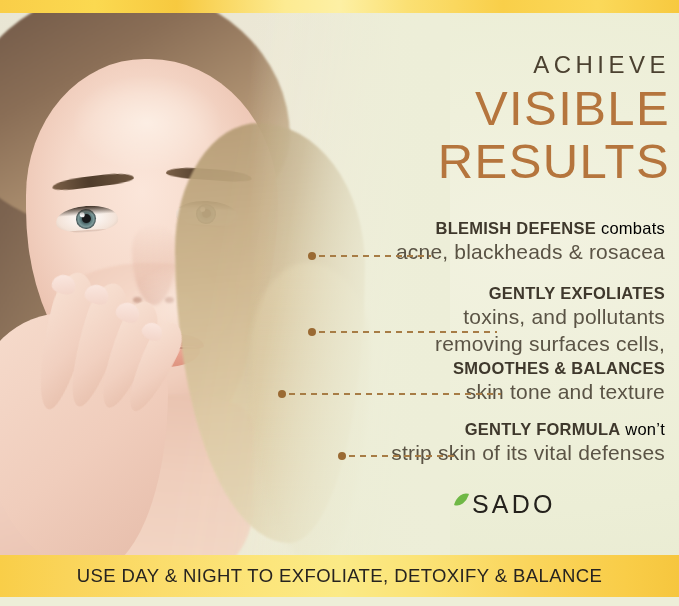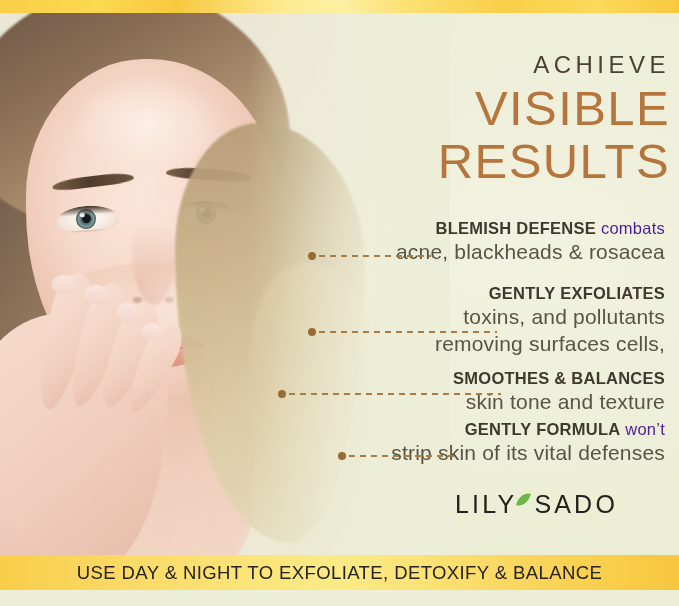--- a/index.html
+++ b/index.html
@@ -228,28 +228,28 @@
 
   
   .benefit {
     position:absolute; width:400px; text-align:right;
     right:14px;
   }
   .b-head {
     font-size:16.5px; font-weight:700; color:#3f382c;
     letter-spacing:.25px; line-height:1.28;
   }
-  .b-head .norm { font-weight:400; color:#4c1d95; }
+  .b-head .norm { font-weight:400; color:#000000; }
   .b-sub {
     font-size:21px; font-weight:400; color:#5a5345;
     letter-spacing:.2px; line-height:1.28;
   }
   #benefit-1 { top:218px; }
   #benefit-2 { top:283px; }
-  #benefit-3 { top:368px; }
+  #benefit-3 { top:358px; }
   #benefit-4 { top:419px; }
 
   
   .connector { position:absolute; height:12px; }
   .connector .dot {
     position:absolute; left:0; top:2px; width:8px; height:8px;
     border-radius:50%; background:#9a6a33;
   }
   .connector .dash {
     position:absolute; left:11px; top:5px; height:2px;
@@ -274,21 +274,21 @@
   }
   #logo-leaf {
     display:inline-block; width:11px; height:15px; margin:0 5px 10px 1px;
     background:#6fb845;
     border-radius:100% 6% 100% 6% / 100% 6% 100% 6%;
     transform:rotate(18deg);
   }
 
   
   #bottom-band {
-    position:absolute; left:0; top:555px; width:679px; height:35px;
+    position:absolute; left:0; top:555px; width:679px; height:42px;
     background:linear-gradient(90deg,
       #f9ce48 0%, #fad45a 10%, #fbdd6c 24%,
       #fce67c 40%, #fbea86 50%, #fbe376 62%,
       #fad55c 78%, #f9cd48 92%, #f6c63e 100%);
     display:flex; align-items:center; justify-content:center;
     z-index:9;
   }
   #bottom-band-text {
     font-size:18.5px; font-weight:400; letter-spacing:.4px;
     color:#262320; white-space:nowrap;
@@ -399,21 +399,20 @@
   <div class="connector" id="conn-3">
     <span class="dot"></span>
     <span class="dash"></span>
   </div>
   <div class="connector" id="conn-4">
     <span class="dot"></span>
     <span class="dash"></span>
   </div>
 
   <div id="logo">
-    <span id="logo-lily">LILY</span>
     <span id="logo-leaf"></span>
     <span id="logo-sado">SADO</span>
   </div>
 
   <div id="bottom-band">
     <span id="bottom-band-text">USE DAY &amp; NIGHT TO EXFOLIATE, DETOXIFY &amp; BALANCE</span>
   </div>
 
 </div>
 

